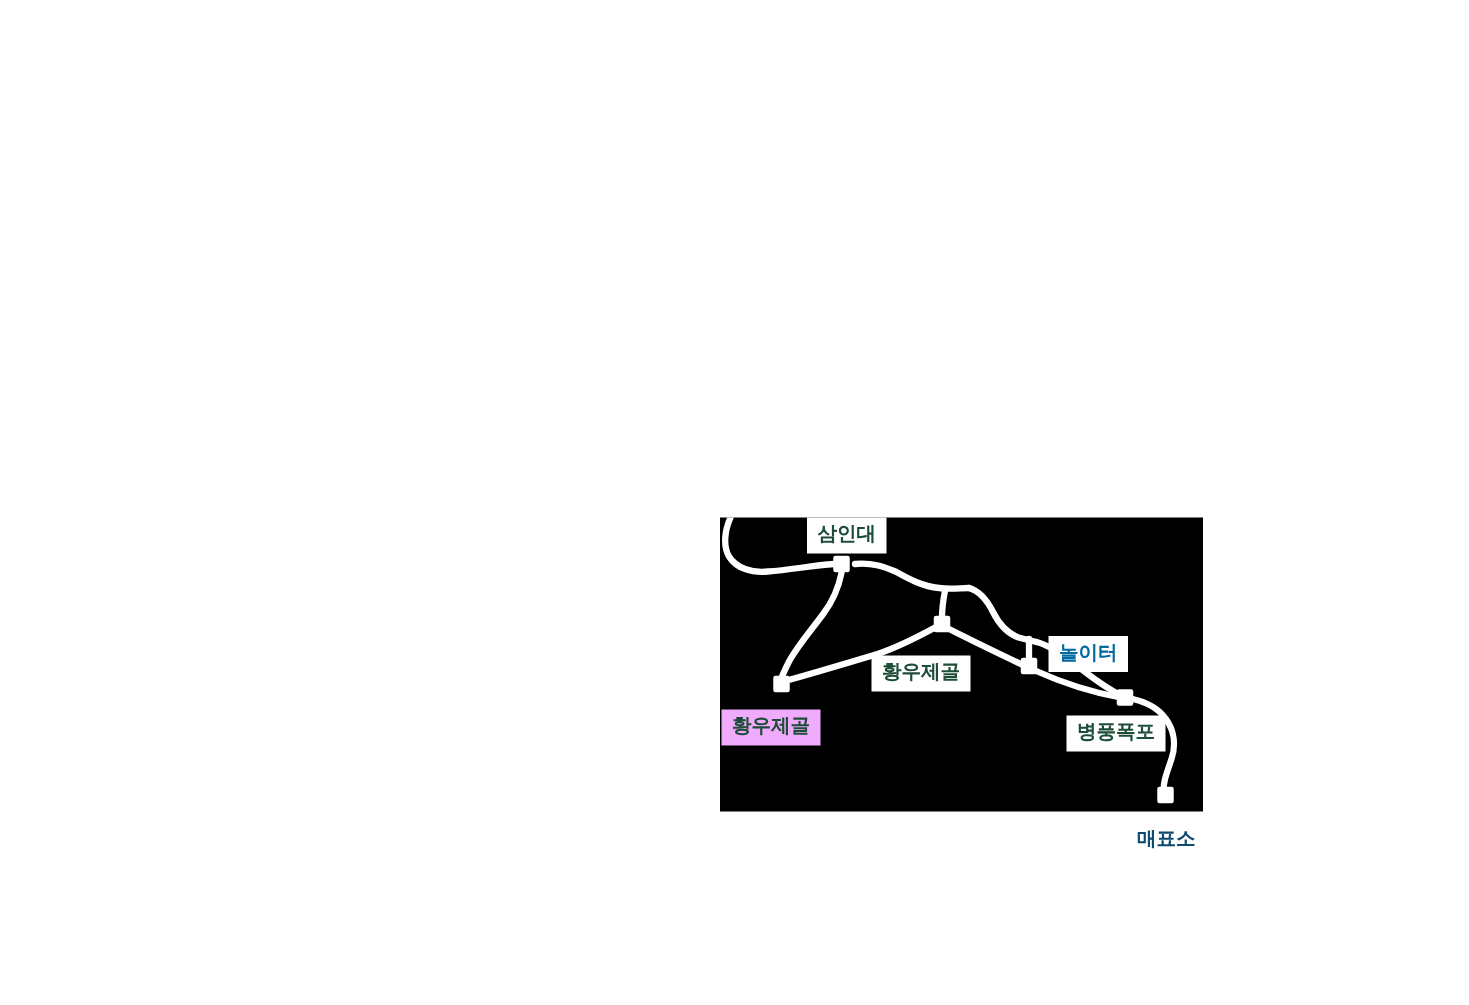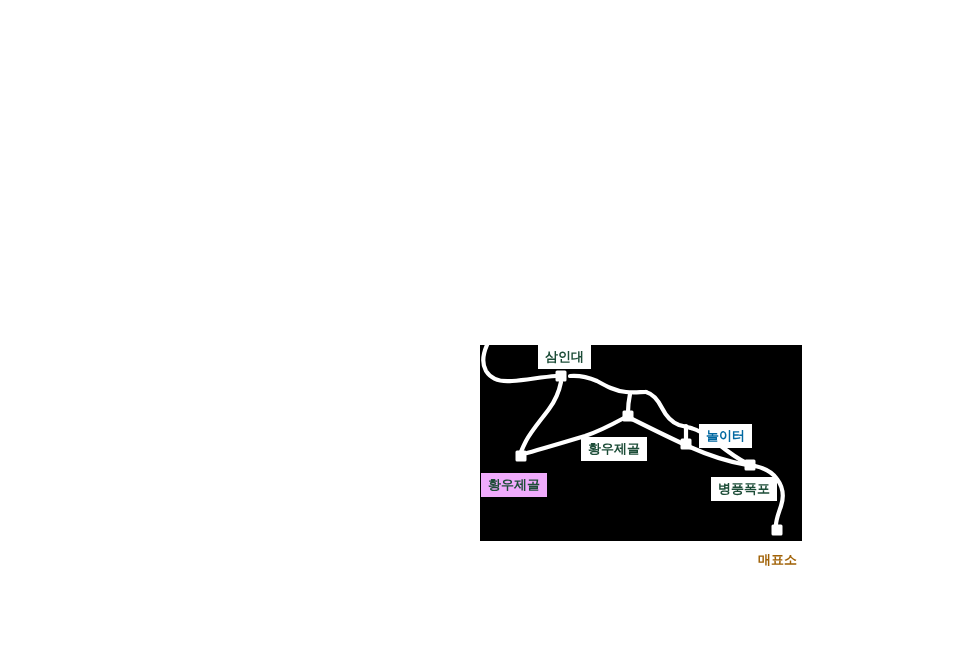--- a/index.html
+++ b/index.html
@@ -104,15 +104,15 @@
   <div class="poi-label" id="label-samindae" style="color: rgb(29, 77, 56); background: rgb(255, 255, 255);">삼인대</div>
 
   <div class="poi-label" id="label-supsok" style="color: rgb(29, 77, 56); background: rgb(255, 255, 255);">황우제골</div>
 
   <div class="poi-label" id="label-noriteo" style="color: #0369a1; background: rgb(255, 255, 255);">놀이터</div>
 
   <div class="poi-label" id="label-hwangu" style="color: rgb(29, 77, 56); background: #f0abfc;">황우제골</div>
 
   <div class="poi-label" id="label-byeongpung" style="color: rgb(29, 77, 56); background: rgb(255, 255, 255);">병풍폭포</div>
 
-  <div class="poi-label bare" id="label-maepyoso" style="color: #a16207;">매표소</div>
+  <div class="poi-label bare" id="label-maepyoso" style="color: #0c4a6e;">매표소</div>
 
 </div>
 
 </body></html>

